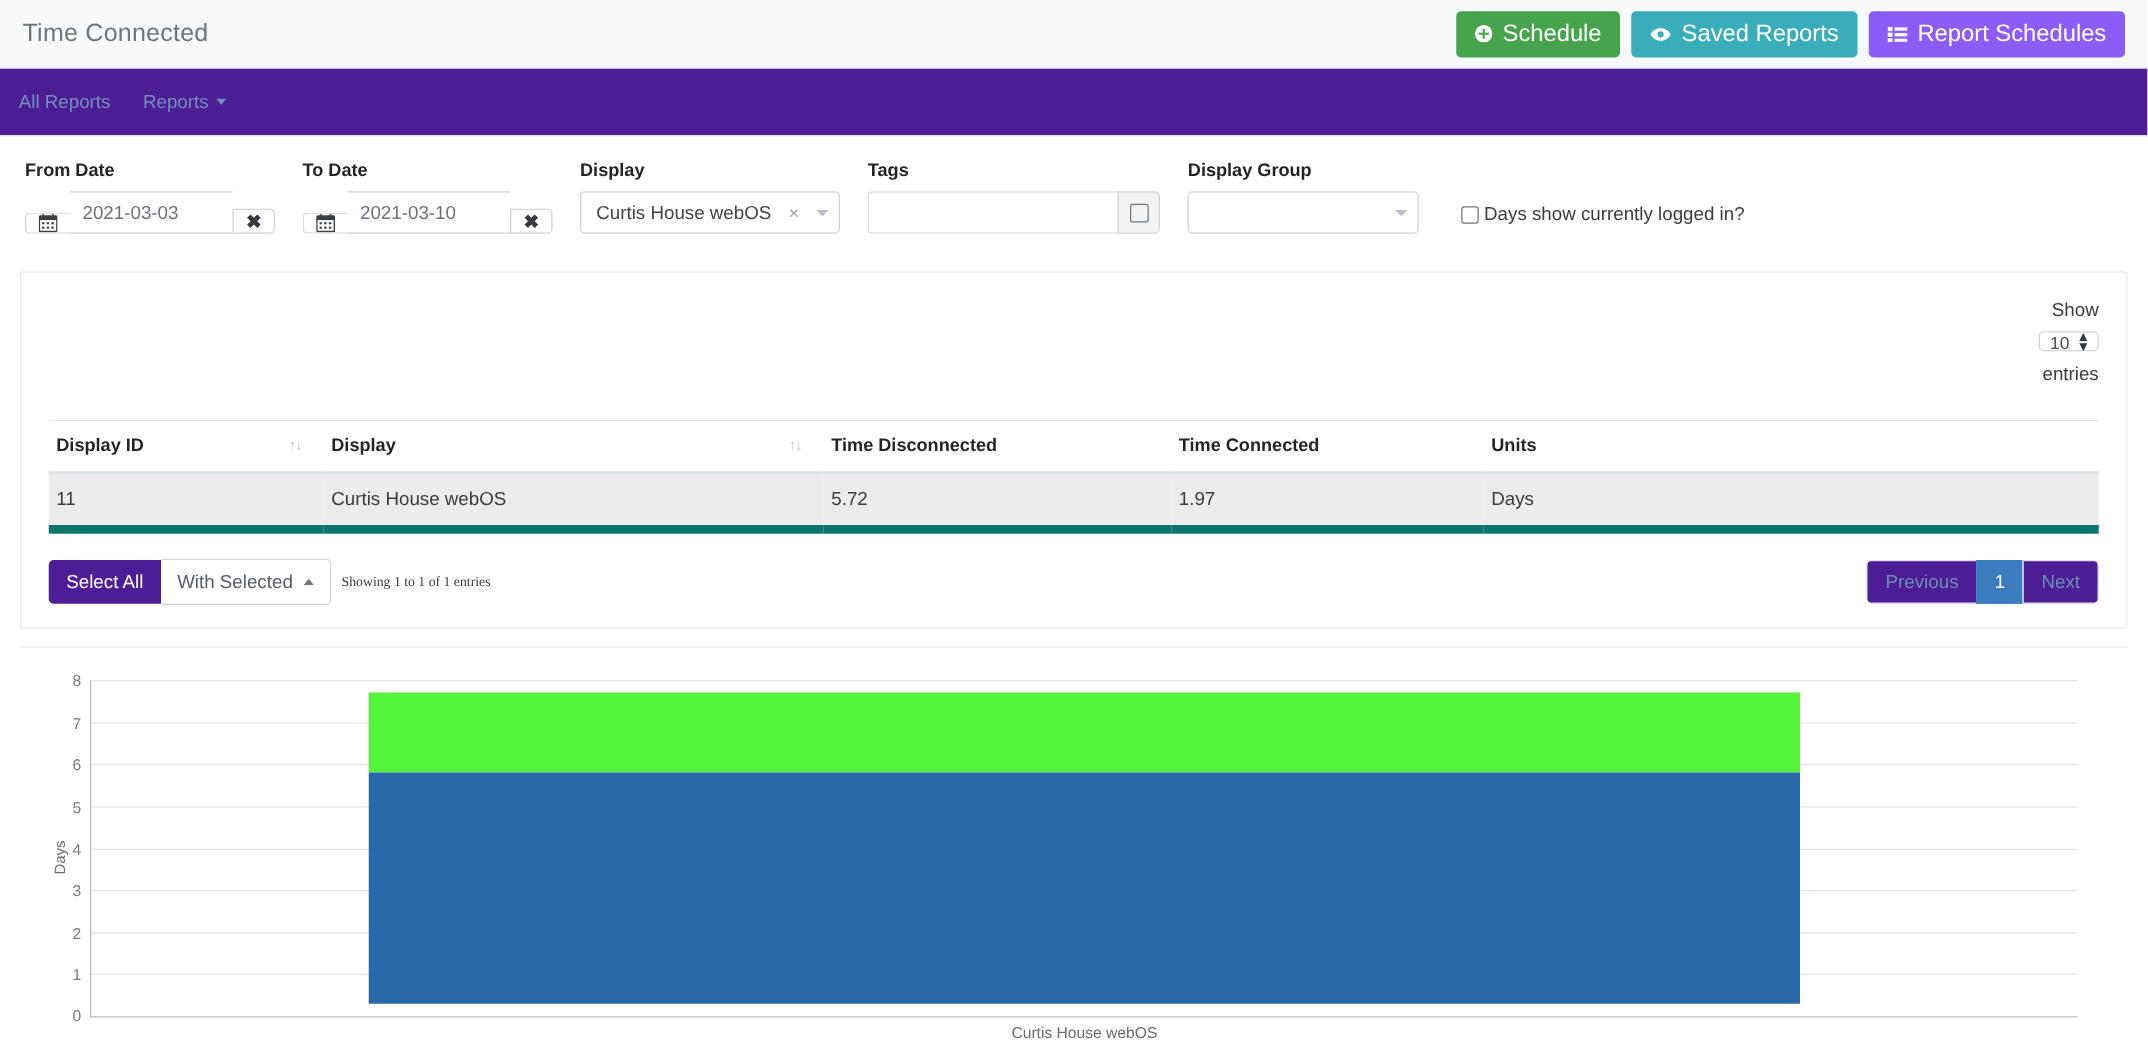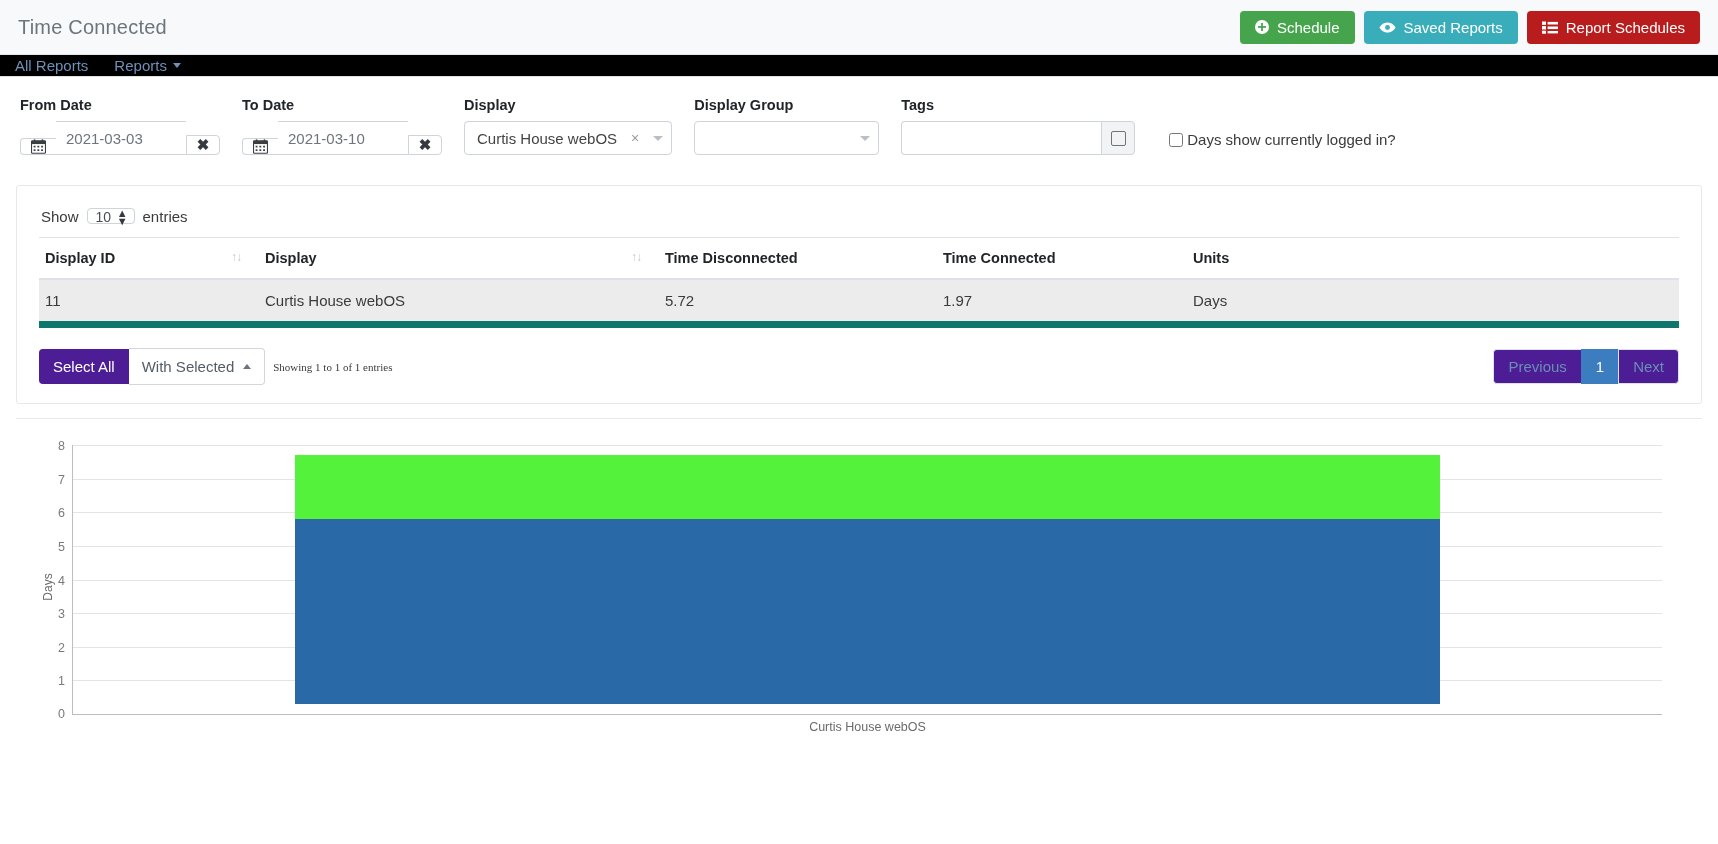--- a/index.html
+++ b/index.html
@@ -31,39 +31,39 @@
   .topbar-actions {
     margin-left: auto;
     display: flex;
     gap: 9px;
     align-items: center;
   }
   .btn {
     border: none;
     border-radius: 4px;
     color: #fff;
-    font-size: 15px;
+    font-size: 19px;
     font-family: "Liberation Sans", sans-serif;
     padding: 9px 15px;
     display: inline-flex;
     align-items: center;
     gap: 8px;
     cursor: pointer;
     line-height: 1;
     white-space: nowrap;
   }
   .btn-green  { background: #46a54c; }
   .btn-teal   { background: #3aadba; }
-  .btn-blue   { background: #b91c1c; }
+  .btn-blue   { background: #8b5cf6; }
   .btn svg { display:block; }
 
   
   .navstrip {
-    height: 22px;
-    background: #000000;
+    height: 54px;
+    background: #4c1d95;
     border-bottom: 1px solid #dfe3e7;
     display: flex;
     align-items: center;
     padding: 0 15px;
     gap: 26px;
   }
   .nav-link {
     color: #6f90b8;
     font-size: 15px;
     text-decoration: none;
@@ -187,21 +187,22 @@
   .card {
     margin: 8px 16px 0 16px;
     background: #fff;
     border: 1px solid #e6e8ea;
     border-radius: 3px;
     padding: 16px 22px 18px 22px;
   }
   .show-entries {
     display:flex; align-items:flex-end; gap:8px;
     font-size: 15px; color: #3b3b3b;
-    margin: 6px 0 12px 2px;
+    margin: 6px 0 28px 2px;
+    flex-direction: column;
   }
   .len-select {
     height: 16px;
     border: 1px solid #ced4da;
     border-radius: 4px;
     padding: 0 22px 0 8px;
     font-size: 14px;
     color: #495057;
     background: #fff;
     font-family: "Liberation Sans", sans-serif;
@@ -444,34 +445,34 @@
   <div class="fgroup">
     <span class="flabel">Display</span>
     <div class="select2">
       <span class="s2-val">Curtis House webOS</span>
       <span class="s2-x">×</span>
       <span class="s2-arrow"></span>
     </div>
   </div>
 
   <div class="fgroup">
-    <span class="flabel">Display Group</span>
-    <div class="select2 empty wide" style="min-width:185px">
-      <span class="s2-val"></span>
-      <span class="s2-arrow"></span>
-    </div>
-  </div>
-
-  <div class="fgroup">
     <span class="flabel">Tags</span>
     <div class="tags-group">
       <input class="tags-input" type="text" value="" style="">
       <span class="tags-btn">
         <span class="sq"></span>
       </span>
+    </div>
+  </div>
+
+  <div class="fgroup">
+    <span class="flabel">Display Group</span>
+    <div class="select2 empty wide" style="min-width:185px">
+      <span class="s2-val"></span>
+      <span class="s2-arrow"></span>
     </div>
   </div>
 
   <div class="chk-wrap">
     <input type="checkbox" id="chk-logged" style="">
     <label for="chk-logged">Days show currently logged in?</label>
   </div>
 
 </div>
 

